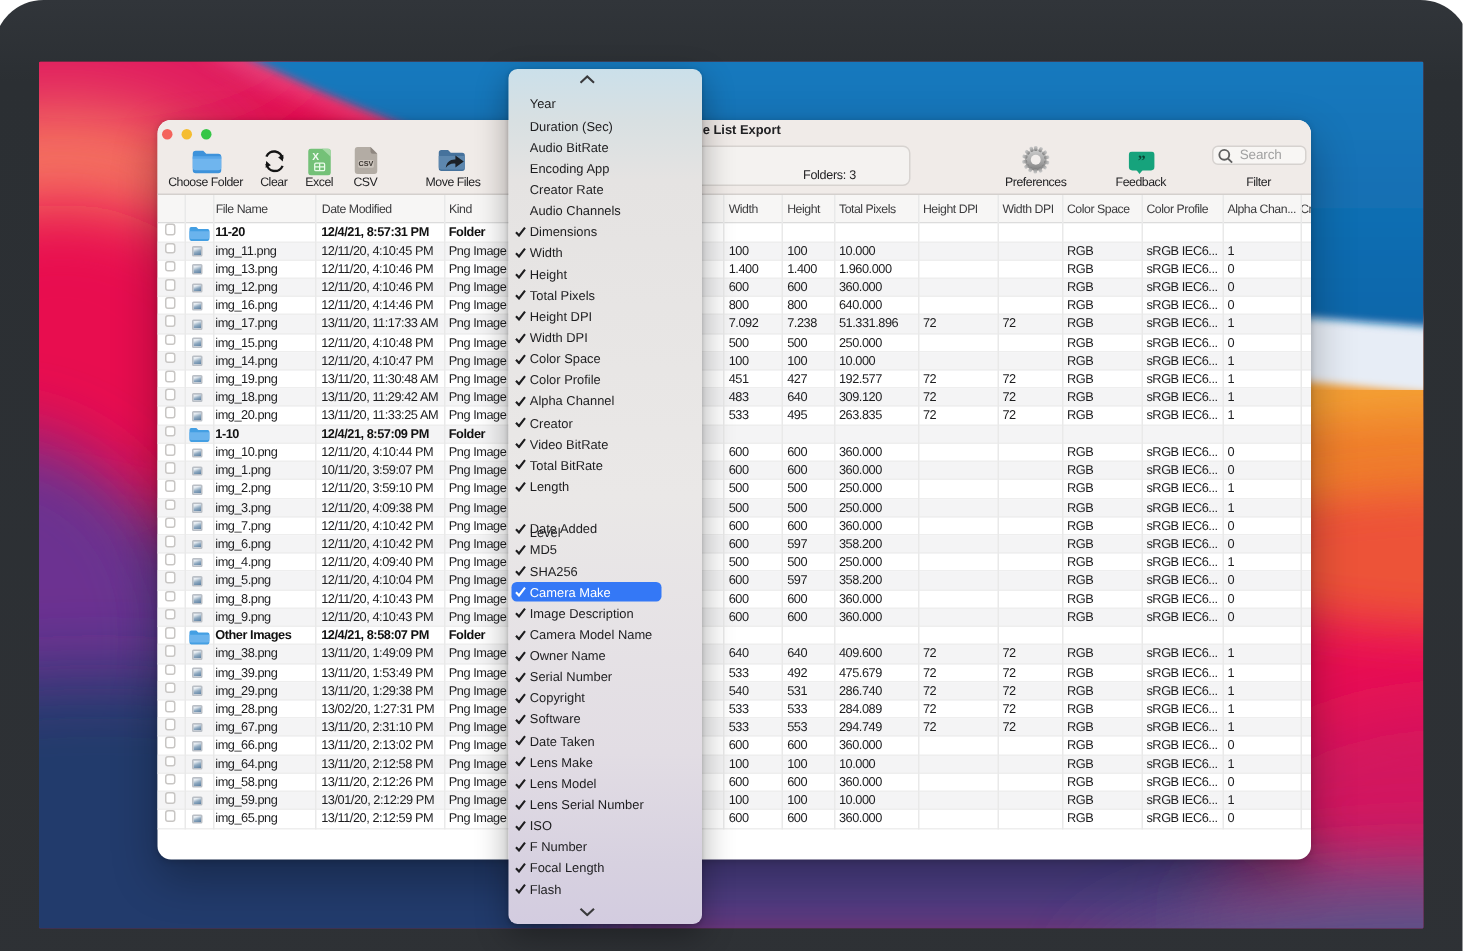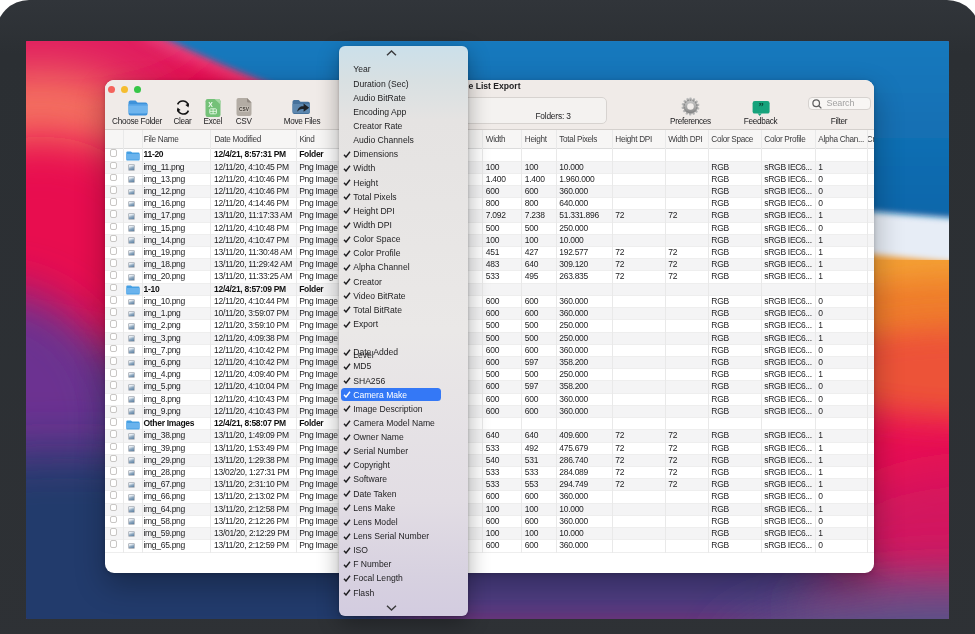--- a/index.html
+++ b/index.html
@@ -758,21 +758,21 @@
 <div class="dditem" style="top:256.51px">
       <svg style="position:absolute;left:4.6px;top:3.6px" width="8" height="7" viewBox="0 0 8 7">
         <path d="M1,3.8 L3,6 L7,0.8" stroke="#1d1d1f" stroke-width="1.4" fill="none"></path>
       </svg>
       <span class="tx">Total BitRate</span>
     </div>
 <div class="dditem" style="top:270.65px">
       <svg style="position:absolute;left:4.6px;top:3.6px" width="8" height="7" viewBox="0 0 8 7">
         <path d="M1,3.8 L3,6 L7,0.8" stroke="#1d1d1f" stroke-width="1.4" fill="none"></path>
       </svg>
-      <span class="tx">Export</span>
+      <span class="tx">Length</span>
     </div>
 <div class="dditem" style="top:302px">
       <span class="tx">Level</span>
     </div>
 <div class="dditem" style="top:298.93px">
       <svg style="position:absolute;left:4.6px;top:3.6px" width="8" height="7" viewBox="0 0 8 7">
         <path d="M1,3.8 L3,6 L7,0.8" stroke="#1d1d1f" stroke-width="1.4" fill="none"></path>
       </svg>
       <span class="tx">Date Added</span>
     </div>

